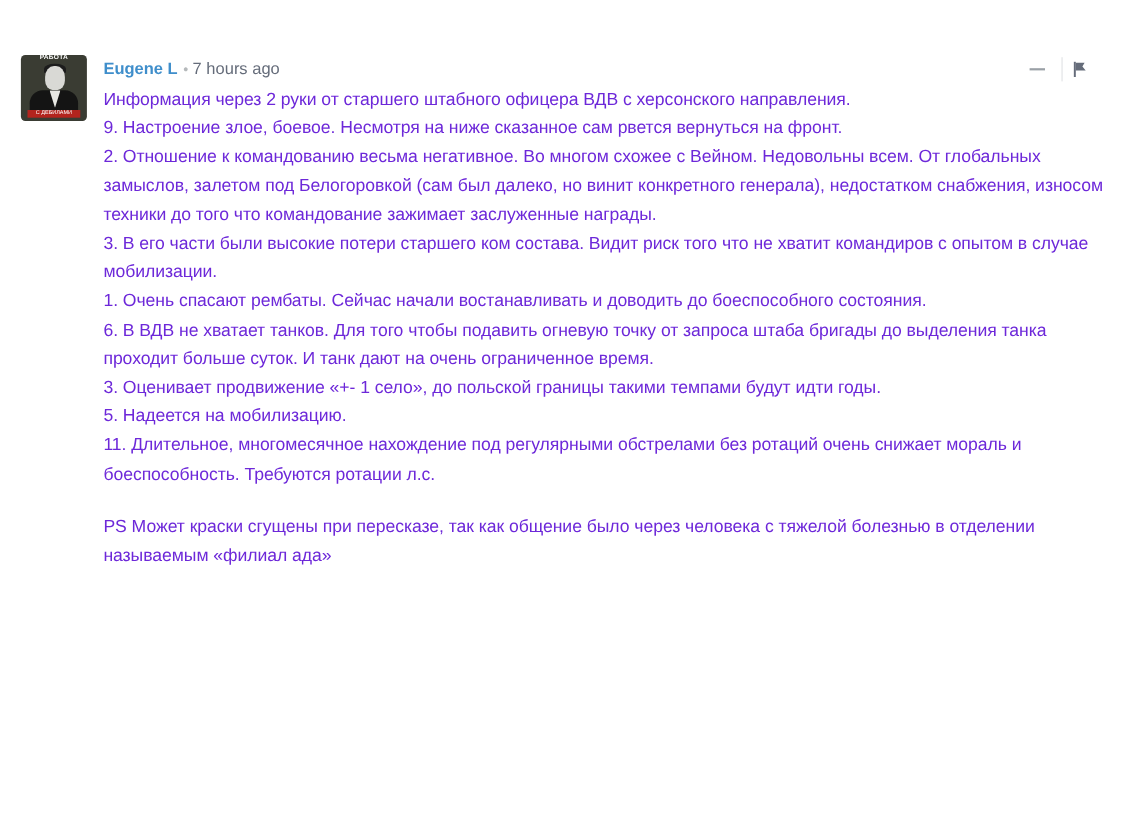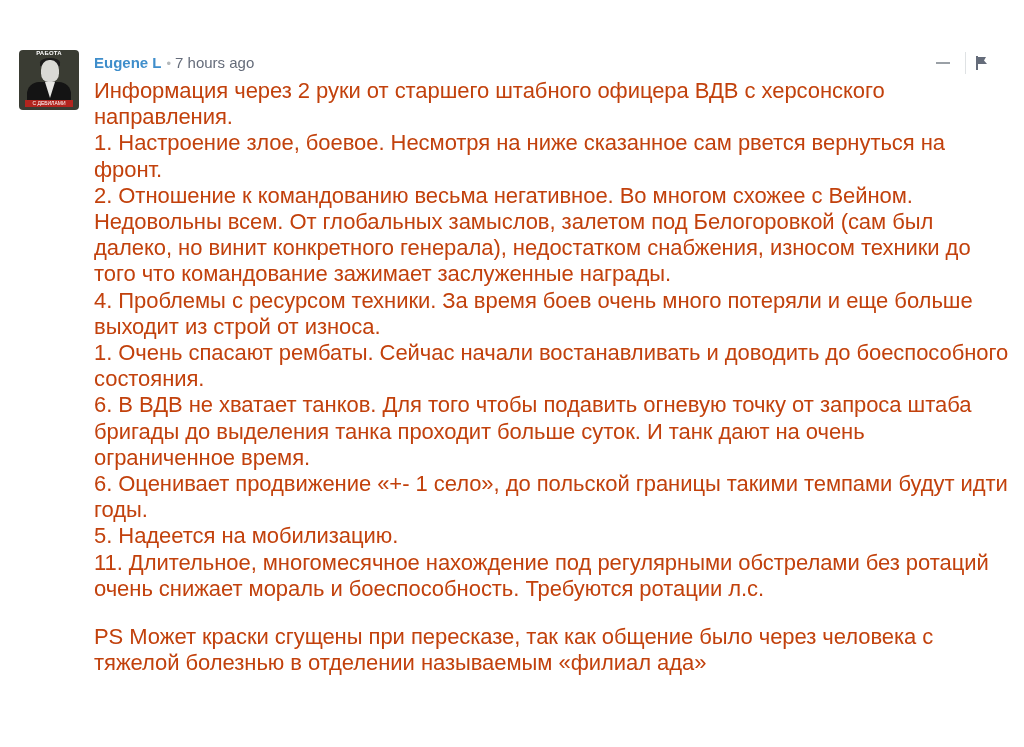--- a/index.html
+++ b/index.html
@@ -135,23 +135,23 @@
       width: 12px;
       height: 14px;
       cursor: pointer;
       display: block;
     }
     .body-text {
       position: absolute;
       left: 94px;
       top: 35px;
       width: 916px;
-      font-size: 22px;
+      font-size: 16px;
       line-height: 26.2px;
-      color: #c2410c;
+      color: #6d28d9;
       letter-spacing: -0.05px;
     }
     .body-text p {
       margin: 0;
     }
     .body-text .ps {
       margin-top: 22px;
     }
     .footer {
       position: absolute;
@@ -221,26 +221,26 @@
     <div class="collapse-icon"></div>
     <div class="ctrl-divider"></div>
     <svg class="flag-icon" viewBox="0 0 12 14">
       <rect x="0" y="0" width="2" height="14" fill="#656c7a"></rect>
       <path d="M2 1 L10 1 L8 4.5 L11 8 L2 8 Z" fill="#656c7a"></path>
     </svg>
   </div>
 
   <div class="body-text">
     <p>Информация через 2 руки от старшего штабного офицера ВДВ с херсонского направления.</p>
-    <p>1. Настроение злое, боевое. Несмотря на ниже сказанное сам рвется вернуться на фронт.</p>
+    <p>9. Настроение злое, боевое. Несмотря на ниже сказанное сам рвется вернуться на фронт.</p>
     <p>2. Отношение к командованию весьма негативное. Во многом схожее с Вейном. Недовольны всем. От глобальных замыслов, залетом под Белогоровкой (сам был далеко, но винит конкретного генерала), недостатком снабжения, износом техники до того что командование зажимает заслуженные награды.</p>
-    <p>4. Проблемы с ресурсом техники. За время боев очень много потеряли и еще больше выходит из строй от износа.</p>
+    <p>3. В его части были высокие потери старшего ком состава. Видит риск того что не хватит командиров с опытом в случае мобилизации.</p>
     <p>1. Очень спасают рембаты. Сейчас начали востанавливать и доводить до боеспособного состояния.</p>
     <p>6. В ВДВ не хватает танков. Для того чтобы подавить огневую точку от запроса штаба бригады до выделения танка проходит больше суток. И танк дают на очень ограниченное время.</p>
-    <p>6. Оценивает продвижение «+- 1 село», до польской границы такими темпами будут идти годы.</p>
+    <p>3. Оценивает продвижение «+- 1 село», до польской границы такими темпами будут идти годы.</p>
     <p>5. Надеется на мобилизацию.</p>
     <p>11. Длительное, многомесячное нахождение под регулярными обстрелами без ротаций очень снижает мораль и боеспособность. Требуются ротации л.с.</p>
     <p class="ps">PS Может краски сгущены при пересказе, так как общение было через человека с тяжелой болезнью в отделении называемым «филиал ада»</p>
   </div>
 
   <div class="footer">
     <span class="vote-count">31</span>
     <span class="vote-btn">
       <svg class="up-icon" viewBox="0 0 12 8">
         <path d="M1 7 L6 2 L11 7" fill="none" stroke="#656c7a" stroke-width="1.8"></path>

